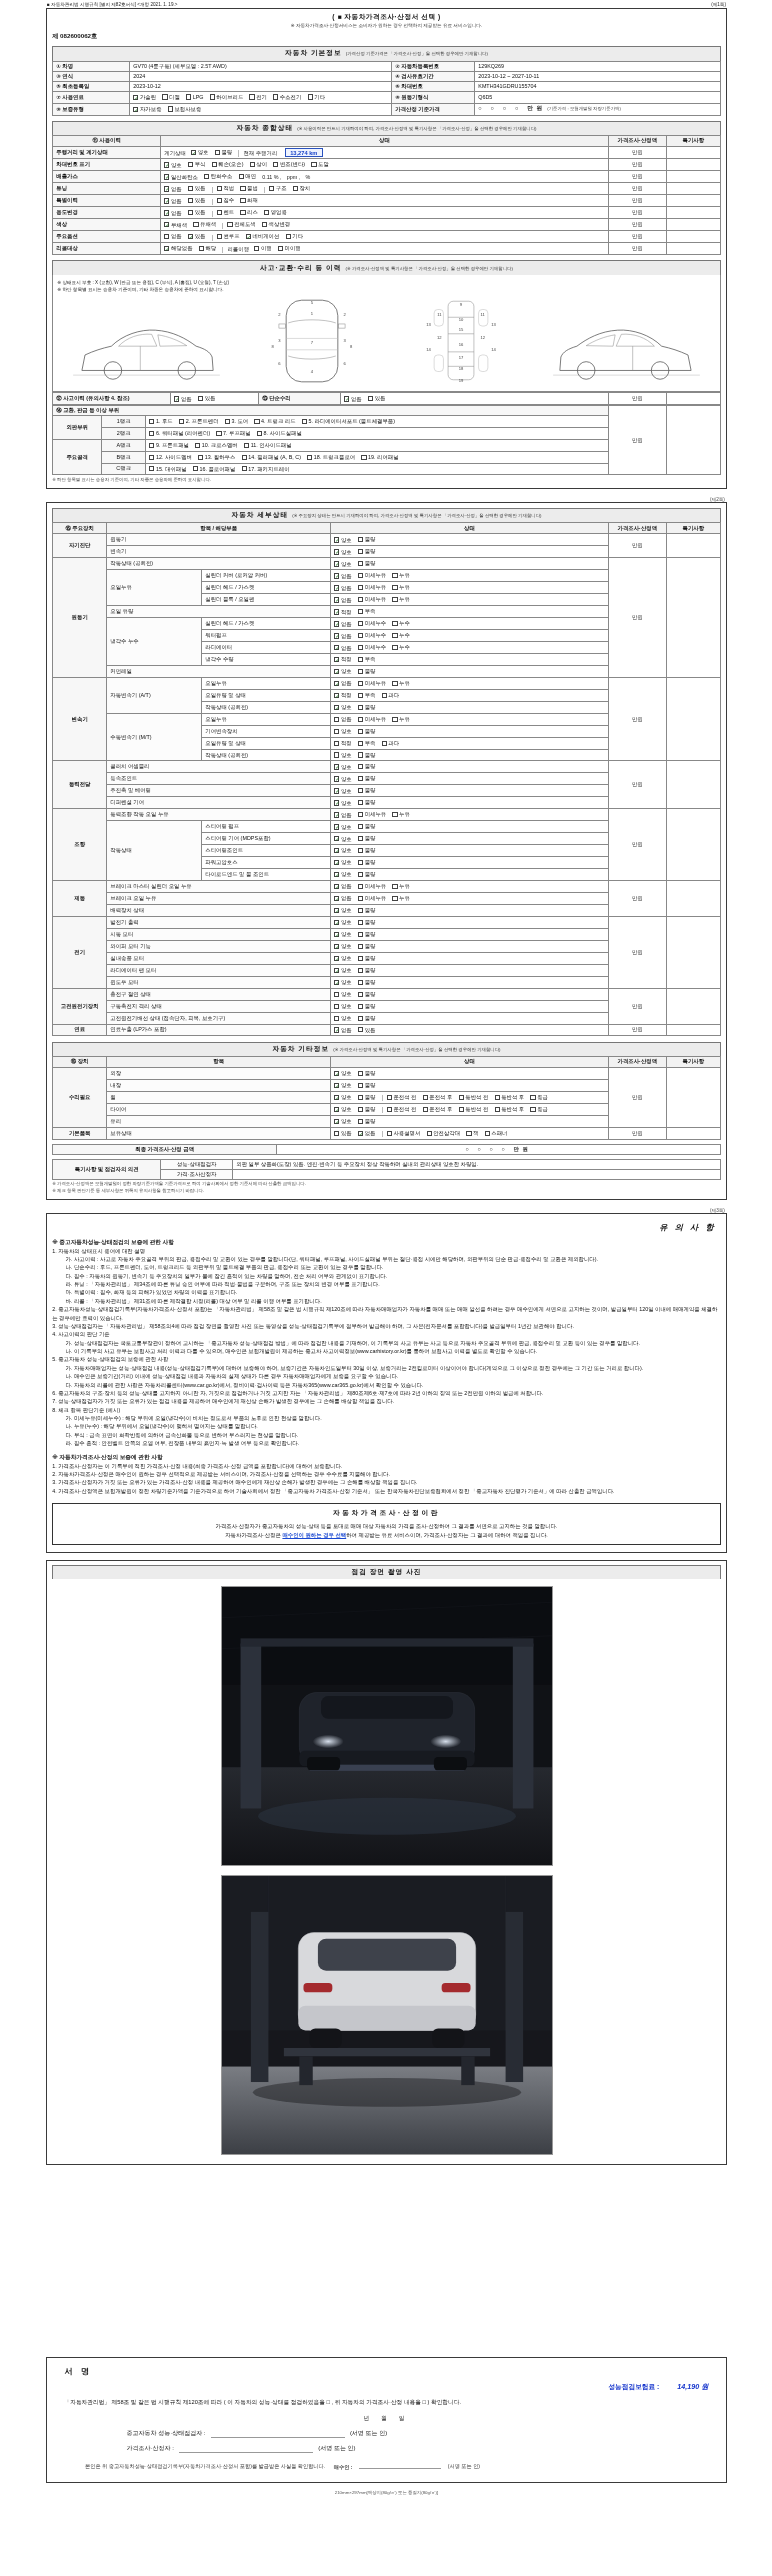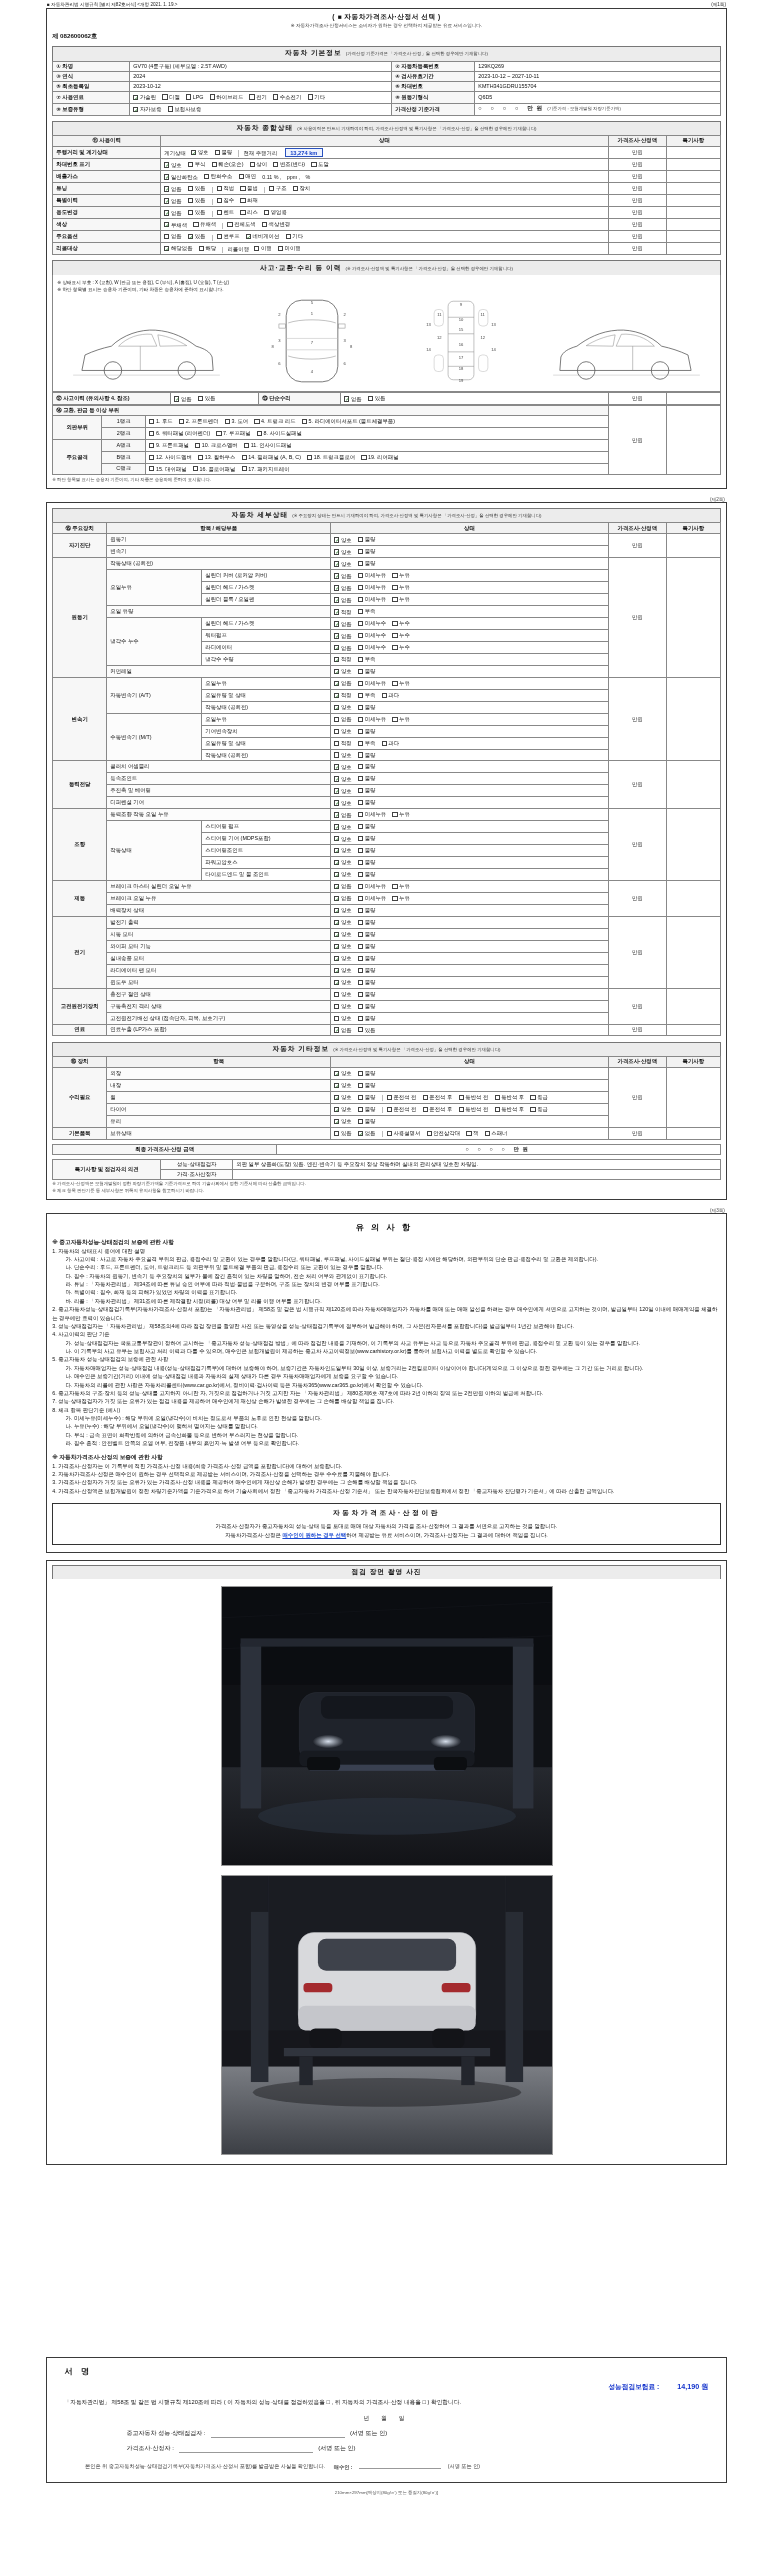--- a/index.html
+++ b/index.html
@@ -36,36 +36,36 @@
   .legend{font-size:4.6px;color:#222;margin:1.5px 1px;}
   .diagrams{border:0.5px solid #888;border-top:none;display:flex;justify-content:space-around;align-items:center;padding:4.1px 3.1px;background:#fff;}
   .diagrams svg{display:block;}
   .dg{stroke:#555;fill:none;stroke-width:1.5;}
   .dg2{stroke:#888;fill:none;stroke-width:1;}
   .dg3{stroke:#bbb;fill:none;stroke-width:1;}
   .dg-num{font-size:8px;fill:#444;text-anchor:middle;font-family:inherit;}
   .tiny-note{font-size:4.4px;color:#444;margin-top:1.5px;}
   .final-lbl{text-align:center;font-size:6.2px;}
   .final-val{font-weight:bold;letter-spacing:3.6px;text-align:center;font-size:6.7px;}
-  .notes-title{text-align:center;font-weight:bold;font-size:8.2px;letter-spacing:7.2px;margin:3.1px 0 5.2px;}
+  .notes-title{text-align:right;font-weight:bold;font-size:8.2px;letter-spacing:7.2px;margin:3.1px 0 5.2px;font-style:italic;}
   .note-line{font-size:5.4px;line-height:1.55;color:#111;}
   .note-bold{font-weight:bold;margin-top:5.2px;font-size:5.7px;}
   .ind1{padding-left:13.4px;}
   .price-box{border:1px solid #333;margin-top:8.2px;padding:5.2px 8.2px;}
   .price-box-title{text-align:center;font-weight:bold;font-size:6.7px;letter-spacing:2.6px;margin-bottom:3.6px;}
   .price-box-line{text-align:center;font-size:5.4px;line-height:1.6;}
   .em-blue{color:#1947d1;text-decoration:underline;font-weight:bold;}
   .photos-body{display:flex;flex-direction:column;align-items:center;gap:8.2px;padding:7.2px 0 3.1px;}
   .photo{width:330px;height:278px;border:0.5px solid #999;background:#0d0e12;}
   .photo svg{width:100%;height:100%;display:block;}
   .spacer{height:185px;}
   .sign-page{padding:8.2px 17.5px 11.3px;}
   .sign-title{font-weight:bold;font-size:8.2px;letter-spacing:8.2px;}
   .fee{text-align:right;color:#1333cc;font-weight:bold;font-size:6.7px;margin:5.2px 0 2.1px;}
-  .fee-val{font-size:7.2px;margin-left:18px;}
+  .fee-val{font-size:7.2px;margin-left:18px;font-style:italic;}
   .sign-statement{font-size:5.7px;margin:5.2px 0 2.1px;line-height:1.6;}
   .sign-date{text-align:center;letter-spacing:5.2px;margin:8.2px 0 5.2px;font-size:5.7px;}
   .sign-row{font-size:6px;margin:6.2px 0 0 62px;display:flex;align-items:flex-end;}
   .sig-space{display:inline-block;width:134px;border-bottom:0.5px solid #999;margin:0 5.2px;height:6.2px;}
   .sign-buyer{font-size:5.2px;color:#333;margin:8.2px 0 0 20.6px;}
   .paper-spec{text-align:center;font-size:4.4px;color:#555;margin-top:3.1px;}
 </style>
 </head>
 <body>
 

